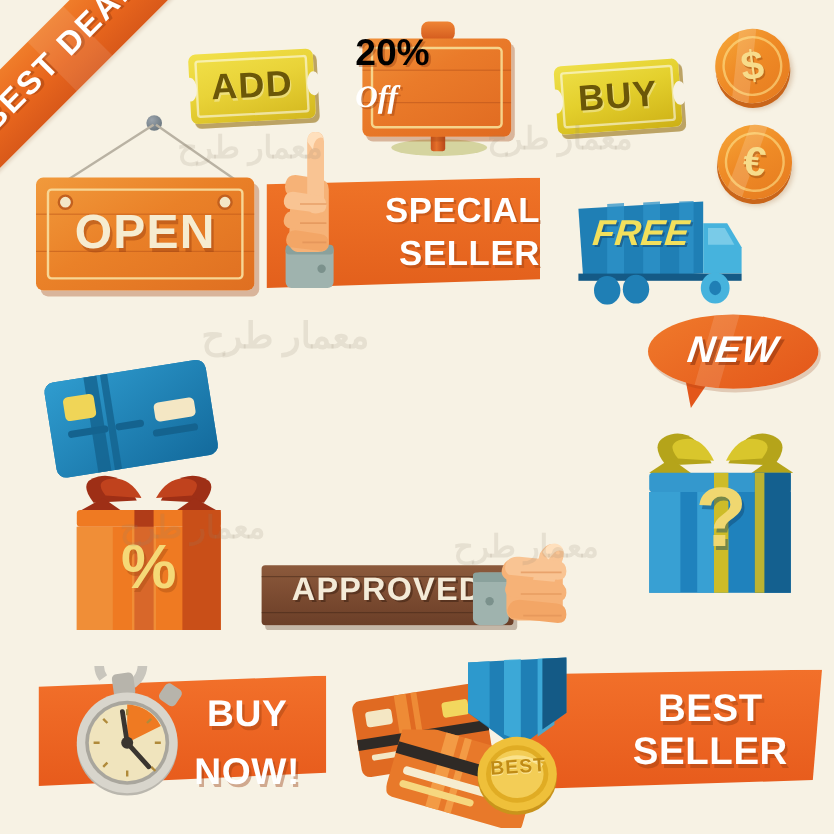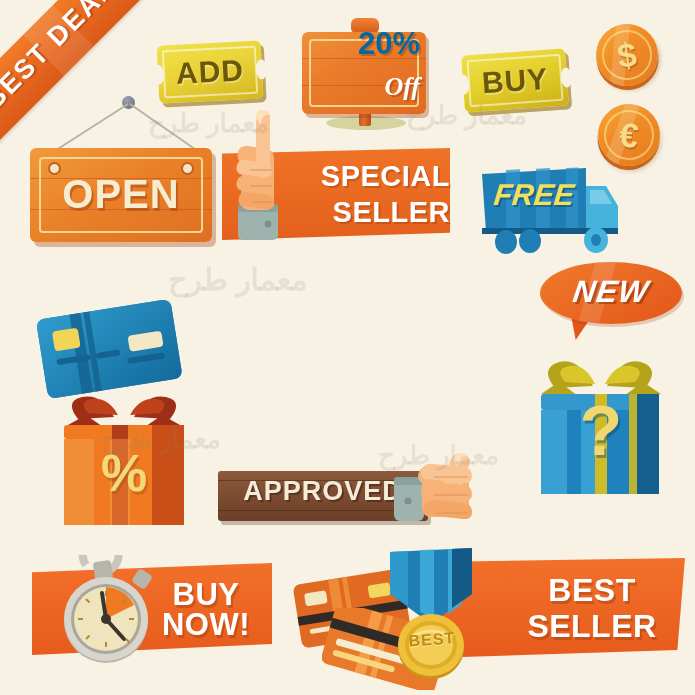--- a/index.html
+++ b/index.html
@@ -95,25 +95,25 @@
     background:linear-gradient(150deg,#f0913a 0%,#ea7b2a 40%,#e06a21 100%);
     box-shadow:3px 4px 0 rgba(160,70,20,.35);
     overflow:hidden;
   }
   #offSign .board::before{
     content:"";position:absolute;left:0;top:26px;width:100%;height:1px;background:rgba(180,80,25,.5);
     box-shadow:0 27px 0 rgba(180,80,25,.5);
   }
   #offSign .frame{position:absolute;inset:7px;border:2px solid #f6d48b;border-radius:4px;}
   #offSign .l1{
-    position:absolute;left:0;top:14px;width:124px;text-align:right;
-    font-size:31px;color:#0369a1;text-shadow:2px 2px 0 rgba(150,60,15,.40);
+    position:absolute;left:0;top:14px;width:124px;text-align:left;
+    font-size:31px;color:#000000;text-shadow:2px 2px 0 rgba(150,60,15,.40);
   }
   #offSign .l2{
-    position:absolute;left:0;top:60px;width:124px;text-align:right;
+    position:absolute;left:0;top:54px;width:124px;text-align:left;
     font-family:"Liberation Serif", serif;font-style:italic;
     font-size:26px;color:#fff;text-shadow:2px 2px 0 rgba(150,60,15,.40);
   }
 
   
   .coin{width:62px;height:62px;}
   .coin .disc{
     position:absolute;inset:0;border-radius:50%;
     background:linear-gradient(145deg,#f6a93a 0%,#ef8b26 45%,#e57a1f 100%);
     box-shadow:0 4px 0 #c9651a, 2px 5px 4px rgba(140,70,15,.25);
@@ -279,21 +279,21 @@
   #buyNow .bnr{
     position:absolute;left:0;top:8px;width:240px;height:92px;
     background:linear-gradient(180deg,#f2702a,#e75b1c);
     clip-path:polygon(0 10%, 100% 0, 100% 88%, 0 100%);
     box-shadow:0 3px 3px rgba(150,70,20,.18);
   }
   #buyNow .l1,#buyNow .l2{
     position:absolute;left:110px;width:128px;text-align:center;color:#fff;
     font-size:31px;letter-spacing:.5px;text-shadow:2px 3px 0 rgba(150,60,15,.40);
   }
-  #buyNow .l1{top:24px;} #buyNow .l2{top:54px;}
+  #buyNow .l1{top:24px;} #buyNow .l2{top:72px;}
   #watch{position:absolute;left:18px;top:0px;width:112px;height:112px;}
 
   
   #bestSeller{left:430px;top:552px;width:255px;height:118px;}
   #bestSeller .bnr{
     position:absolute;left:0;top:6px;width:255px;height:100px;
     background:linear-gradient(180deg,#f2702a,#e75b1c);
     clip-path:polygon(0 4%, 100% 0, 97% 92%, 0 100%);
     box-shadow:0 3px 3px rgba(150,70,20,.18);
   }

